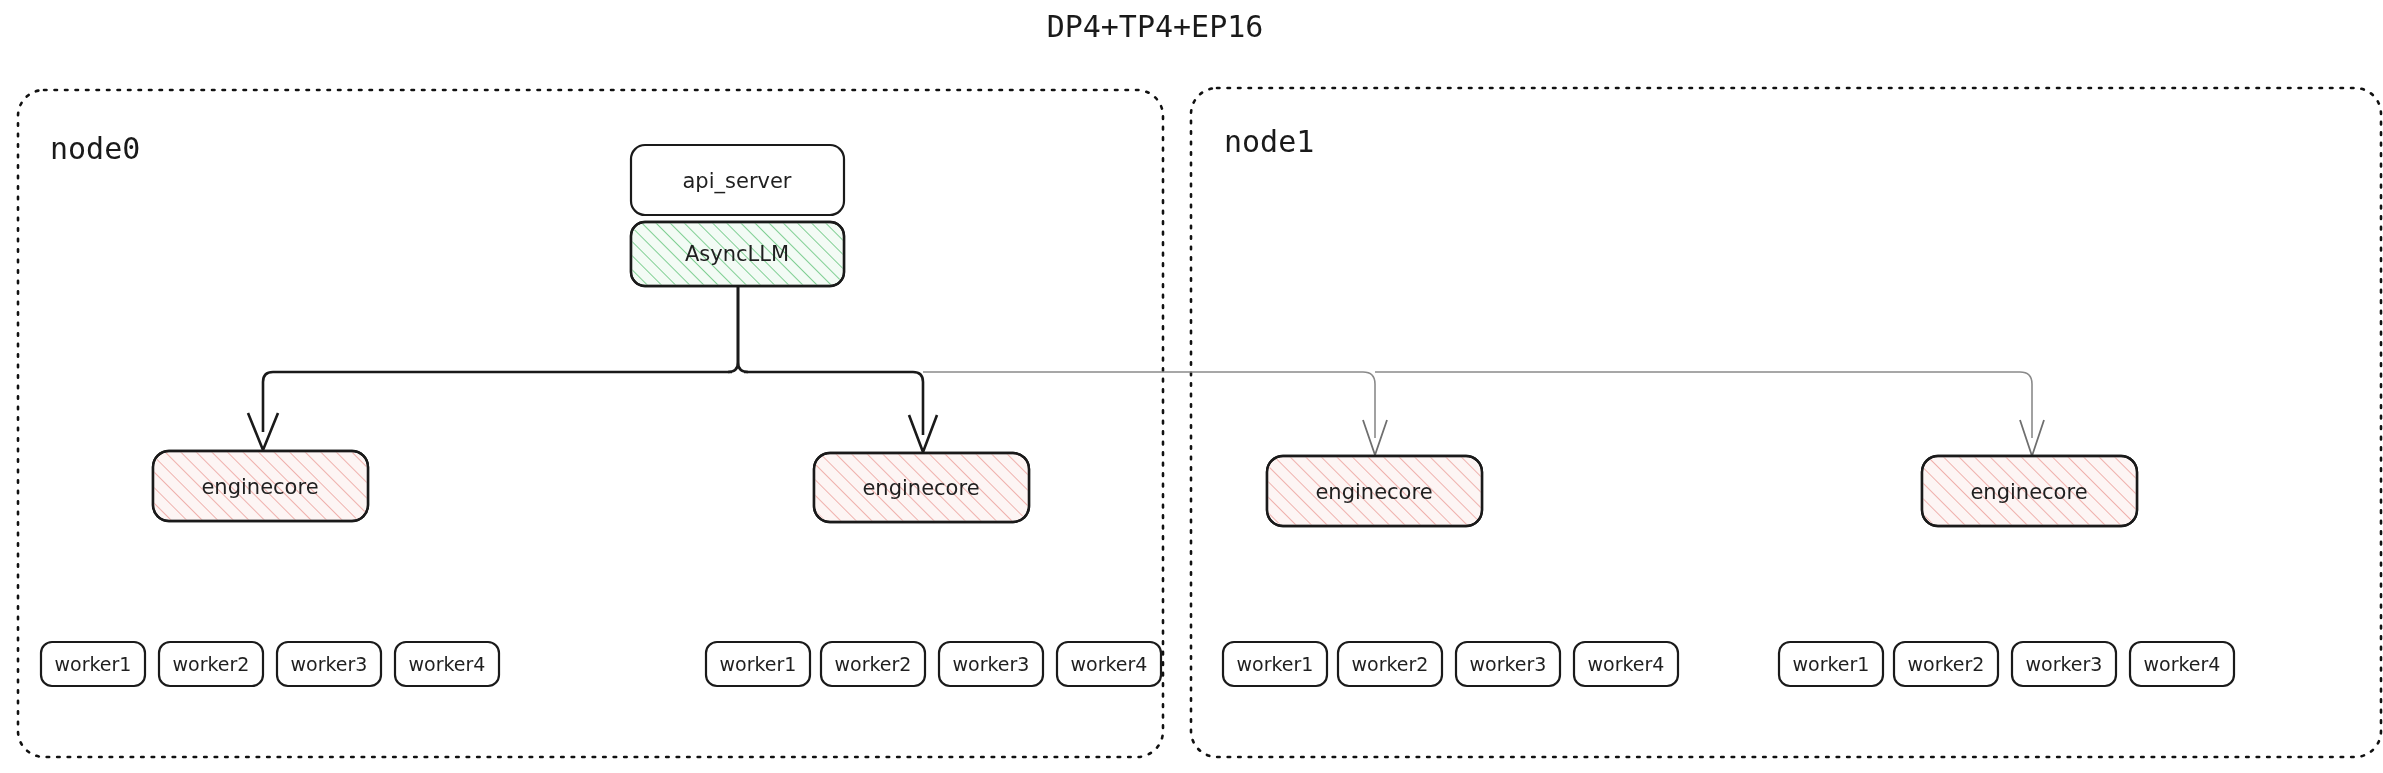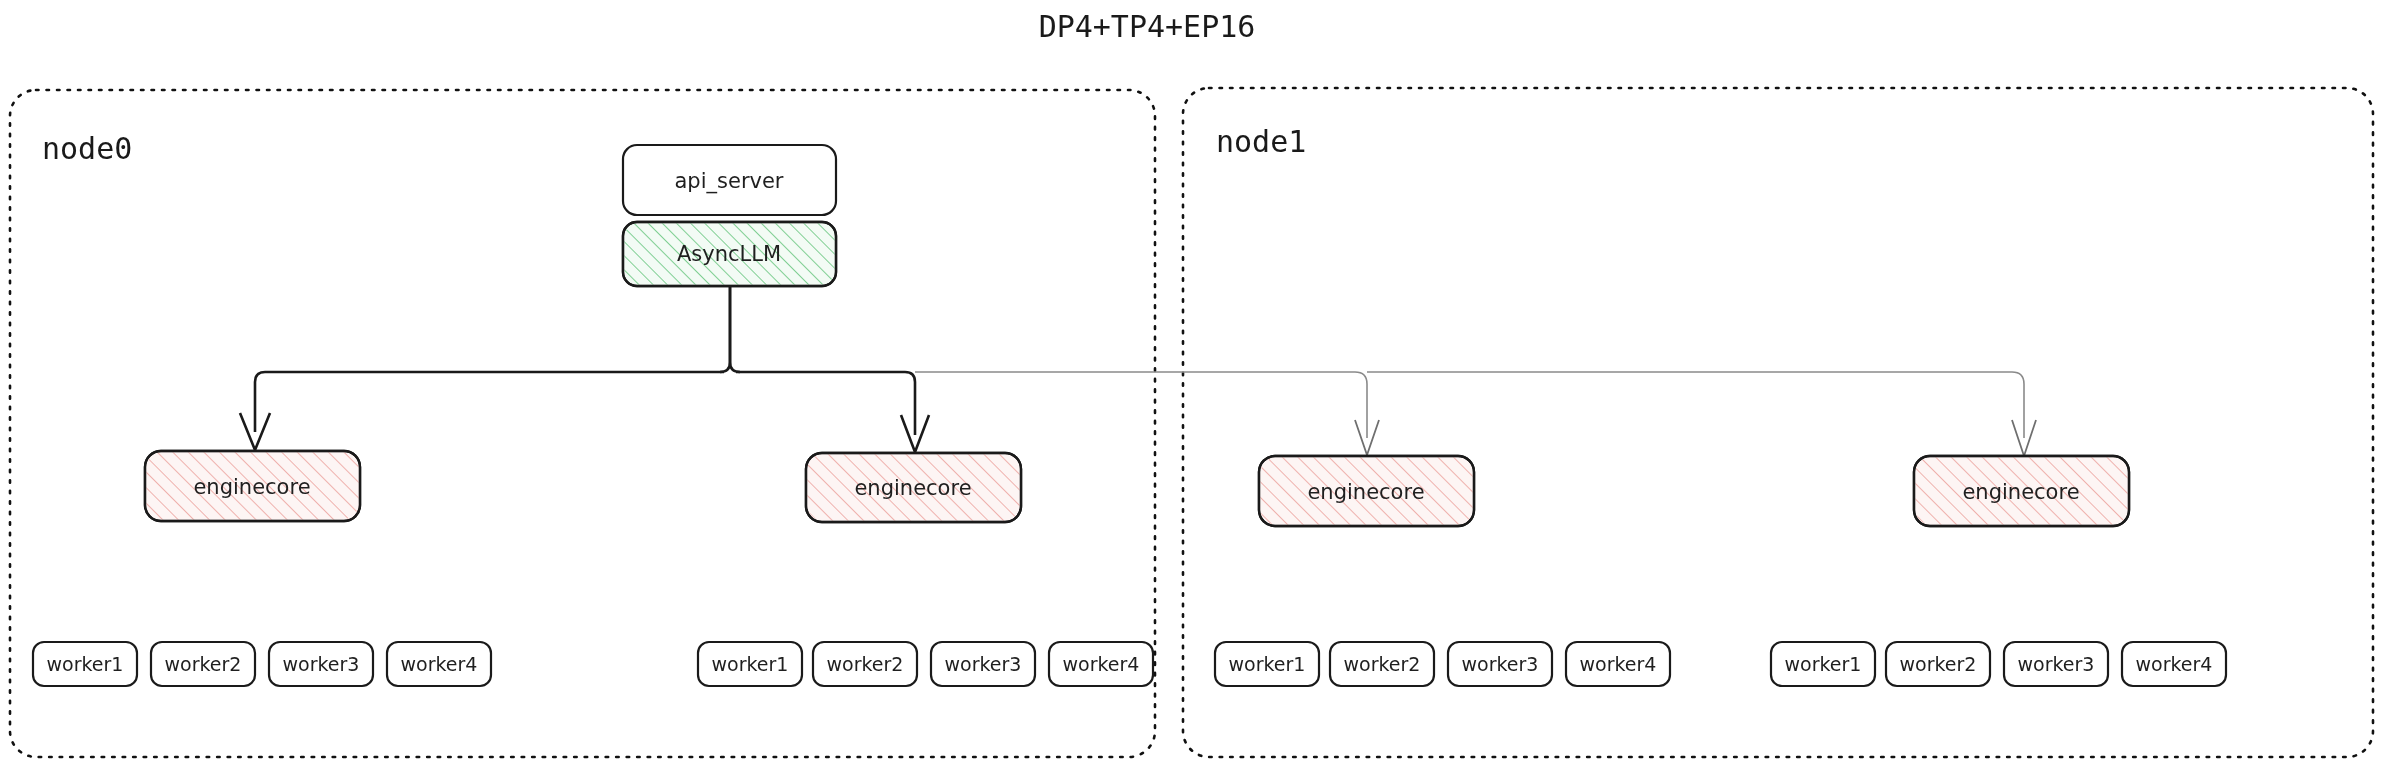--- a/index.html
+++ b/index.html
@@ -9,21 +9,21 @@
   }
   body {
     width: 2383px;
     height: 773px;
     position: relative;
     font-family: "DejaVu Sans", "Liberation Sans", sans-serif;
     overflow: hidden;
   }
   #stage {
     position: absolute;
-    left: 0; top: 0;
+    left: 8px; top: 0;
     width: 2117px;
     height: 773px;
   }
   #diagram-svg {
     position: absolute;
     left: 0; top: 0;
     width: 2383px;
     height: 773px;
   }
   .title-text {

